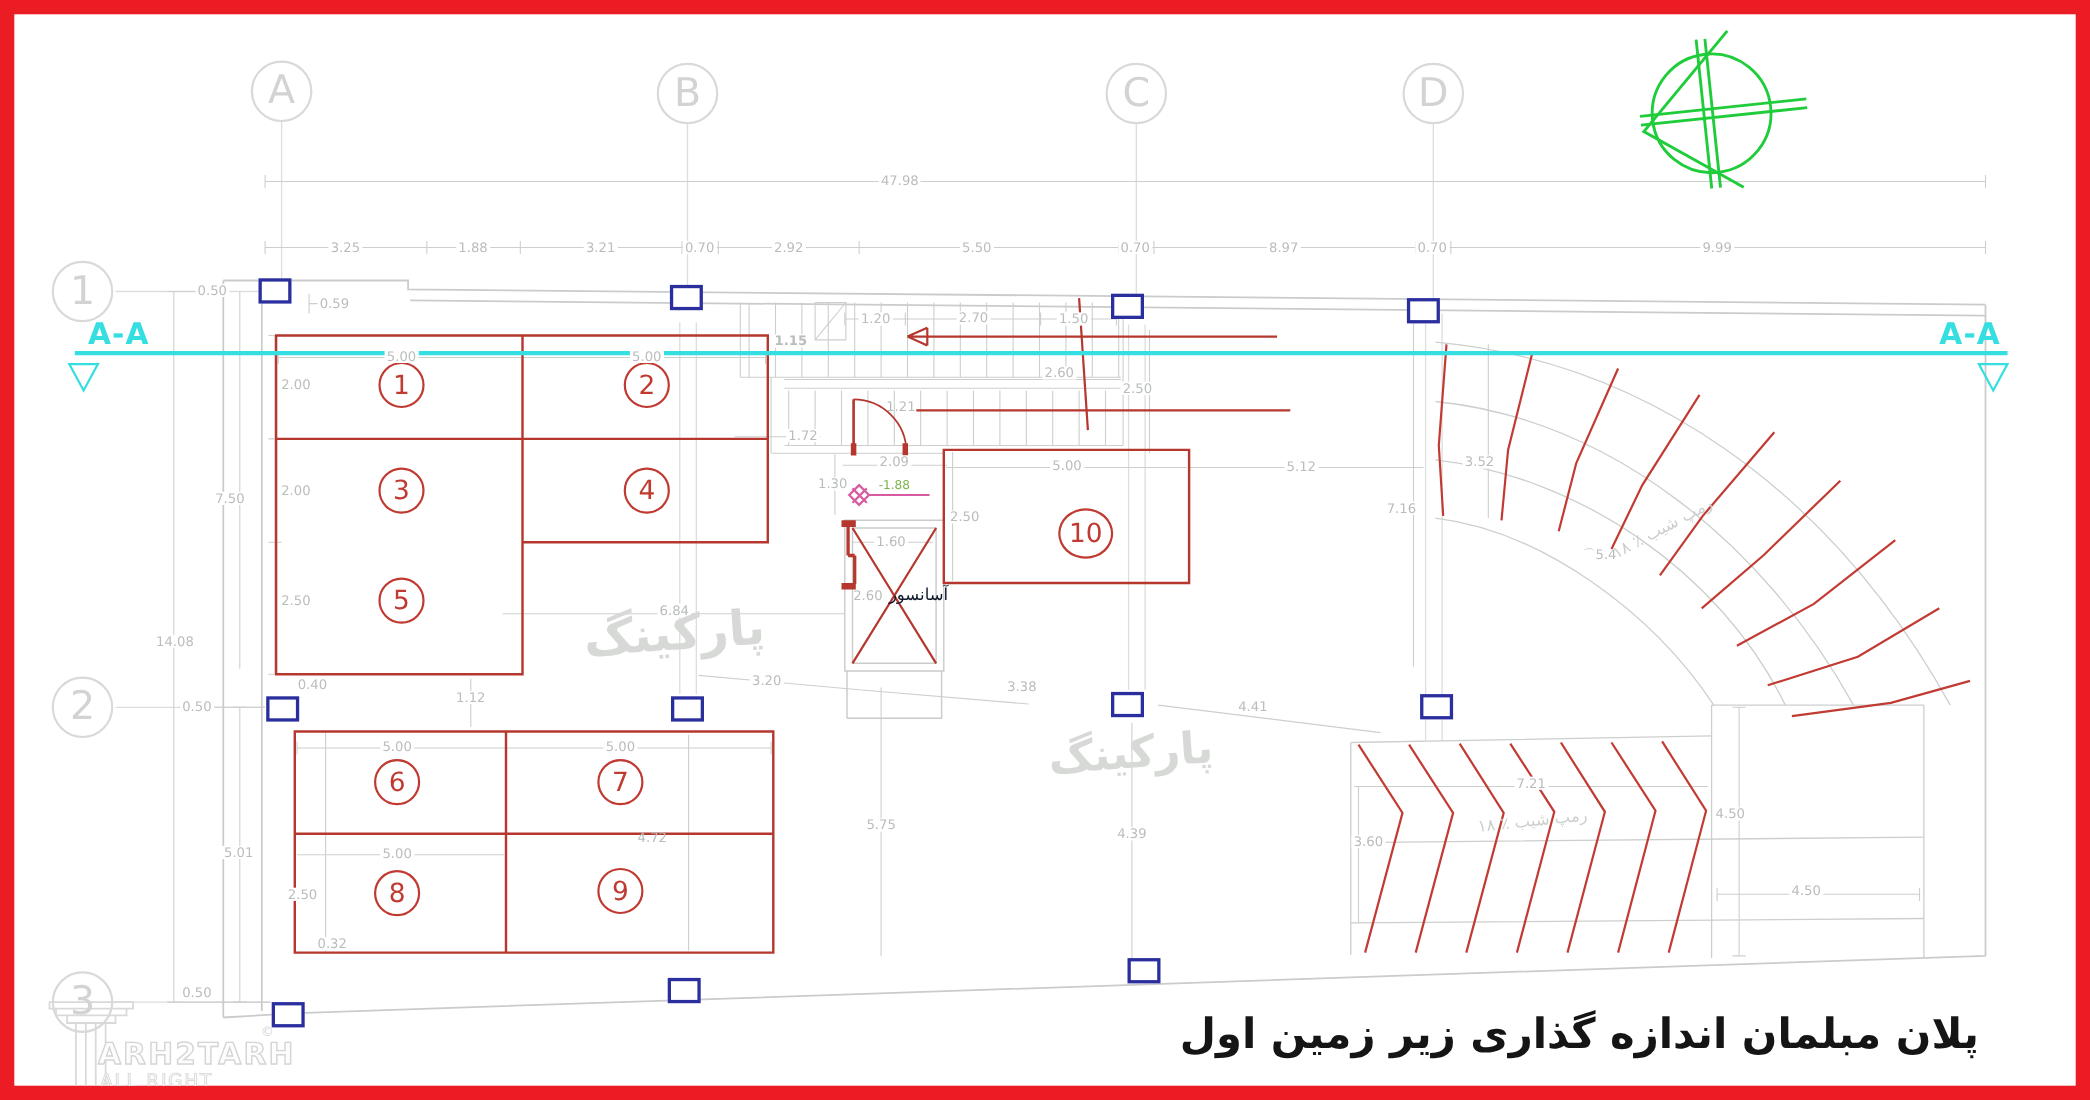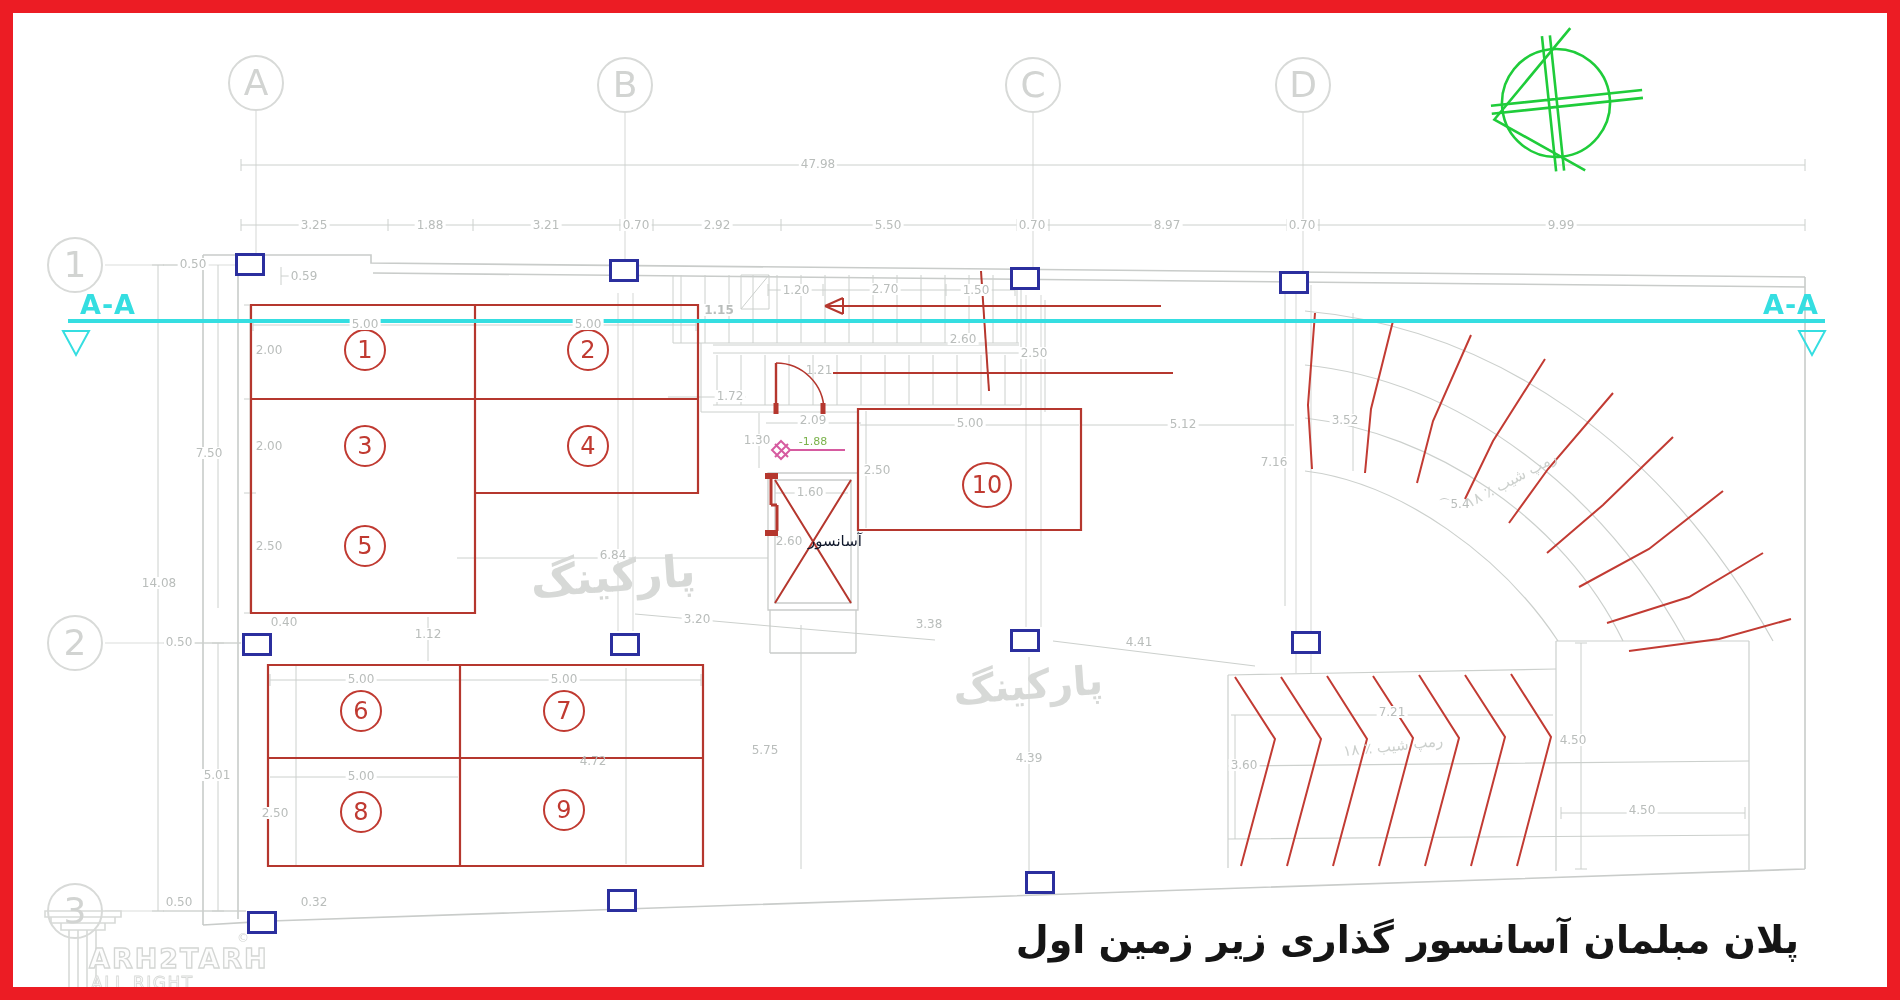--- a/index.html
+++ b/index.html
@@ -287,42 +287,42 @@
   <span class="lbl" style="left:864px;top:457px;">2.50</span>
   <span class="lbl" style="left:1170px;top:411px;">5.12</span>
   <span class="lbl" style="left:1261px;top:449px;">7.16</span>
 
   <span class="lbl" style="left:415px;top:621px;">1.12</span>
   <span class="lbl" style="left:684px;top:606px;">3.20</span>
   <span class="lbl" style="left:348px;top:666px;">5.00</span>
   <span class="lbl" style="left:551px;top:666px;">5.00</span>
   <span class="lbl" style="left:348px;top:763px;">5.00</span>
   <span class="lbl" style="left:262px;top:800px;">2.50</span>
-  <span class="lbl" style="left:289px;top:889px;margin-left:12px;">0.32</span>
+  <span class="lbl" style="left:289px;top:845px;">0.32</span>
   <span class="lbl nobg" style="left:580px;top:748px;">4.72</span>
 
   <span class="lbl" style="left:916px;top:611px;">3.38</span>
   <span class="lbl" style="left:1126px;top:629px;">4.41</span>
-  <span class="lbl" style="left:752px;top:737px;">5.75</span>
+  <span class="lbl" style="left:788px;top:737px;">5.75</span>
   <span class="lbl" style="left:1016px;top:745px;">4.39</span>
 
   <span class="lbl" style="left:1332px;top:407px;">3.52</span>
   <span class="lbl nobg" style="left:1441px;top:491px;">⌒5.4</span>
   <span class="lbl" style="left:1379px;top:699px;">7.21</span>
   <span class="lbl" style="left:1231px;top:752px;">3.60</span>
   <span class="lbl" style="left:1560px;top:727px;">4.50</span>
   <span class="lbl" style="left:1629px;top:797px;">4.50</span>
 
   <span class="ramp-note" style="left:1448px;top:458px;transform:rotate(-28deg);">رمپ شیب ٪ ١٨</span>
   <span class="ramp-note" style="left:1330px;top:724px;transform:rotate(-6deg);">رمپ شیب ٪ ١٨</span>
 
   <div class="watermark" style="left:600px;top:563px;font-size:44px;">پارکینگ</div>
   <div class="watermark" style="left:1015px;top:672px;font-size:40px;">پارکینگ</div>
 
-  <div id="title">پلان مبلمان آسانسور گذاری زیر زمین اول</div>
+  <div id="title">پلان مبلمان اندازه گذاری زیر زمین اول</div>
 
   <div id="logo">
     <span class="brand">ARH2TARH</span>
     <span class="reg">©</span>
     <span class="sub">ALL RIGHT RESERVED</span>
   </div>
 
 </div>
 
 </body></html>

